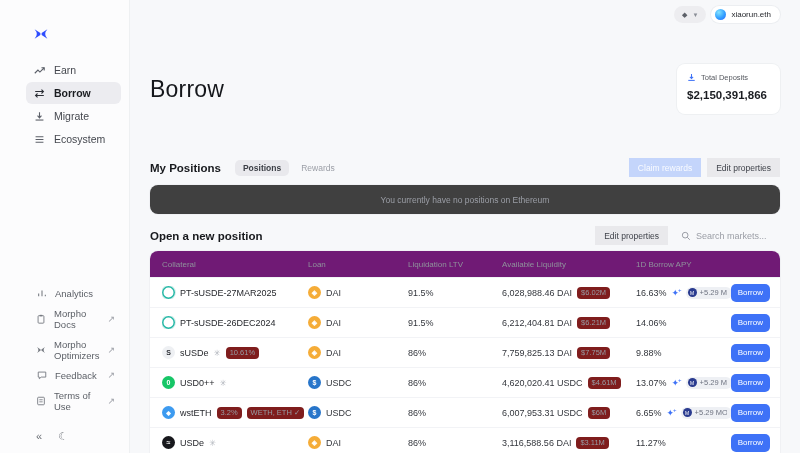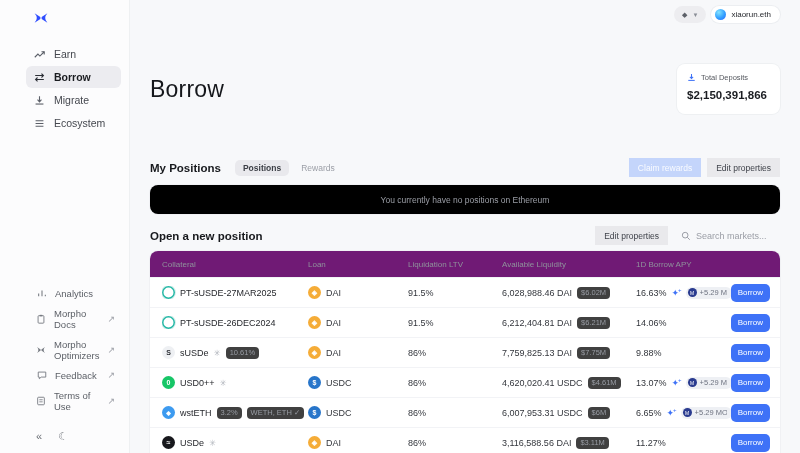--- a/index.html
+++ b/index.html
@@ -2,21 +2,21 @@
 <html><head>
 <meta charset="utf-8">
 <style>
   * { box-sizing:border-box; margin:0; padding:0; }
   html,body { width:800px; height:453px; overflow:hidden; }
   body { font-family:"Liberation Sans", sans-serif; background:#f7f8fa; color:#1b1d22; }
   .app { display:flex; width:800px; height:453px; }
 
   
   .sidebar { width:130px; flex:0 0 130px; background:#fcfcfd; border-right:1px solid #eef0f2;
-             display:flex; flex-direction:column; padding:10px 0 10px; }
+             display:flex; flex-direction:column; padding:26px 0 10px; }
   .logo { padding:2px 0 18px 33px; cursor:pointer; }
   .nav-item { display:flex; align-items:center; gap:9px; margin:1px 8px 1px 26px;
               padding:5px 7px; border-radius:6px; font-size:10.5px; color:#45484f; cursor:pointer; }
   .nav-item .nico { display:inline-flex; width:12px; justify-content:center; }
   .nav-item.active { background:#ececf0; color:#1a1c20; font-weight:700; }
   .sidebar-footer { margin-top:auto; }
   .foot-item { display:flex; align-items:center; gap:8px; padding:4.5px 14px 4.5px 36px;
                font-size:9.5px; color:#5b5f66; cursor:pointer; }
   .foot-item .fico { display:inline-flex; width:11px; justify-content:center; }
   .ext-arrow { margin-left:auto; color:#9b9ea6; font-size:9px; }
@@ -47,21 +47,21 @@
   .sec-title { font-size:11.5px; font-weight:700; color:#17191d; }
   .tabs { display:flex; align-items:center; gap:4px; margin-left:14px; }
   .tab { font-size:8.5px; color:#9b9ea6; padding:3px 8px; border-radius:5px; cursor:pointer; }
   .tab.active { background:#e9e9ed; color:#3c3f46; font-weight:700; }
   .spacer { flex:1; }
   .btn { border:none; border-radius:0; font-size:8.5px; padding:4.5px 9px; cursor:pointer;
          font-family:"Liberation Sans", sans-serif; }
   .btn-claim { background:#c4d5fb; color:#f9fbff; margin-right:6px; }
   .btn-gray { background:#e9e9ec; color:#3f424a; font-weight:500; }
 
-  .empty-card { margin-top:8px; height:29px; background:#000000; border-radius:8px;
+  .empty-card { margin-top:8px; height:29px; background:#404040; border-radius:8px;
                 box-shadow:0 0 0 1px #f0f1f4; display:flex; align-items:center;
                 justify-content:center; font-size:8.5px; color:#9b9ea6; }
 
   .open-head { margin-top:12px; display:flex; align-items:center; }
   .search { display:flex; align-items:center; gap:5px; margin-left:13px; }
   .search input { border:none; background:transparent; outline:none; width:84px;
                   font-size:9px; color:#60646b; font-family:"Liberation Sans", sans-serif; }
   .search input::placeholder { color:#9b9ea6; }
 
   .table-card { margin-top:6px; background:#fff; border-radius:8px 8px 0 0;
@@ -75,21 +75,21 @@
   .tok { width:13px; height:13px; border-radius:50%; flex:0 0 auto; display:inline-flex;
          align-items:center; justify-content:center; font-size:7px; font-weight:700; color:#fff; }
   .tok-pt { background:#fff; box-shadow:inset 0 0 0 1.5px #23b7a5, 0 0 0 1px #d7efec; }
   .tok-dai { background:#f5ac37; } .tok-dai::after { content:"◈"; }
   .tok-usdc { background:#2775ca; } .tok-usdc::after { content:"$"; }
   .tok-susde { background:#eef0f3; color:#2b2e34; } .tok-susde::after { content:"S"; }
   .tok-usd0 { background:#17c667; } .tok-usd0::after { content:"0"; }
   .tok-wsteth { background:#3d9bf0; font-size:6px; } .tok-wsteth::after { content:"◆"; }
   .tok-usde { background:#17181c; } .tok-usde::after { content:"≈"; }
   .sparkle { color:#b4b8bf; font-size:8.5px; }
-  .badge { background:#404040; color:#989ca4; font-size:7.5px; padding:1.5px 4px;
+  .badge { background:#7f1d1d; color:#989ca4; font-size:7.5px; padding:1.5px 4px;
            border-radius:4px; white-space:nowrap; flex:0 0 auto; }
   .spark-blue { color:#3e72f7; font-size:9px; letter-spacing:-1px; }
   .spark-blue sup { font-size:6px; }
   .mbadge { display:inline-flex; align-items:center; gap:3px; background:#eef0f4;
             border-radius:8px; padding:1.5px 5px 1.5px 2px; font-size:7.5px; color:#6e7380;
             overflow:hidden; white-space:nowrap; flex:1 1 auto; min-width:0; }
   .mcircle { width:9px; height:9px; border-radius:50%; background:#2a3b8f; color:#fff;
              font-size:5px; display:inline-flex; align-items:center; justify-content:center;
              flex:0 0 auto; }
   .mbadge .mtext { overflow:hidden; }

